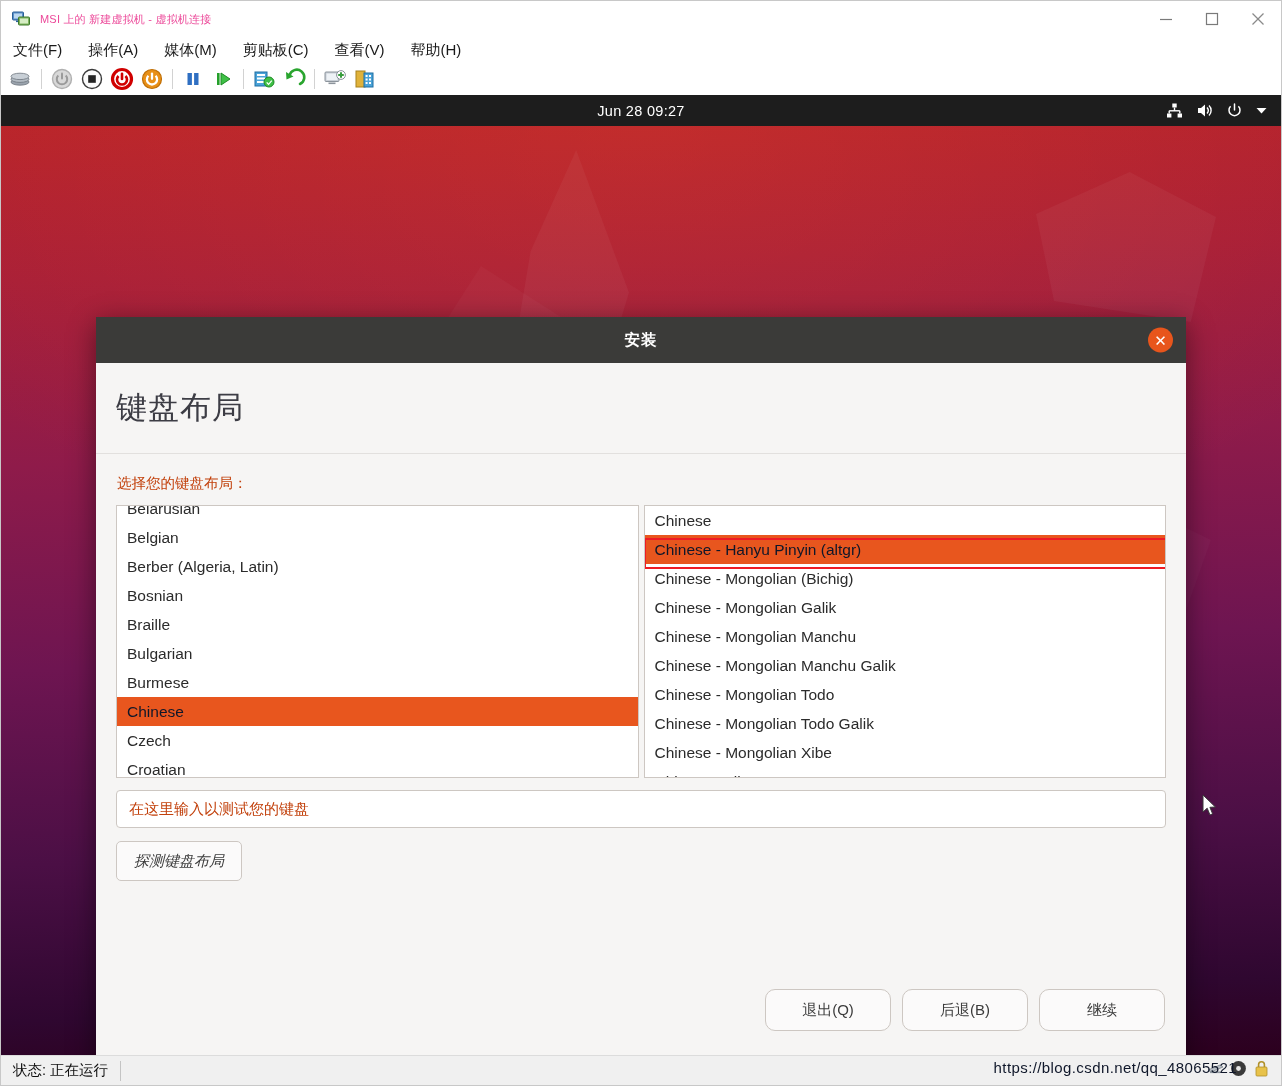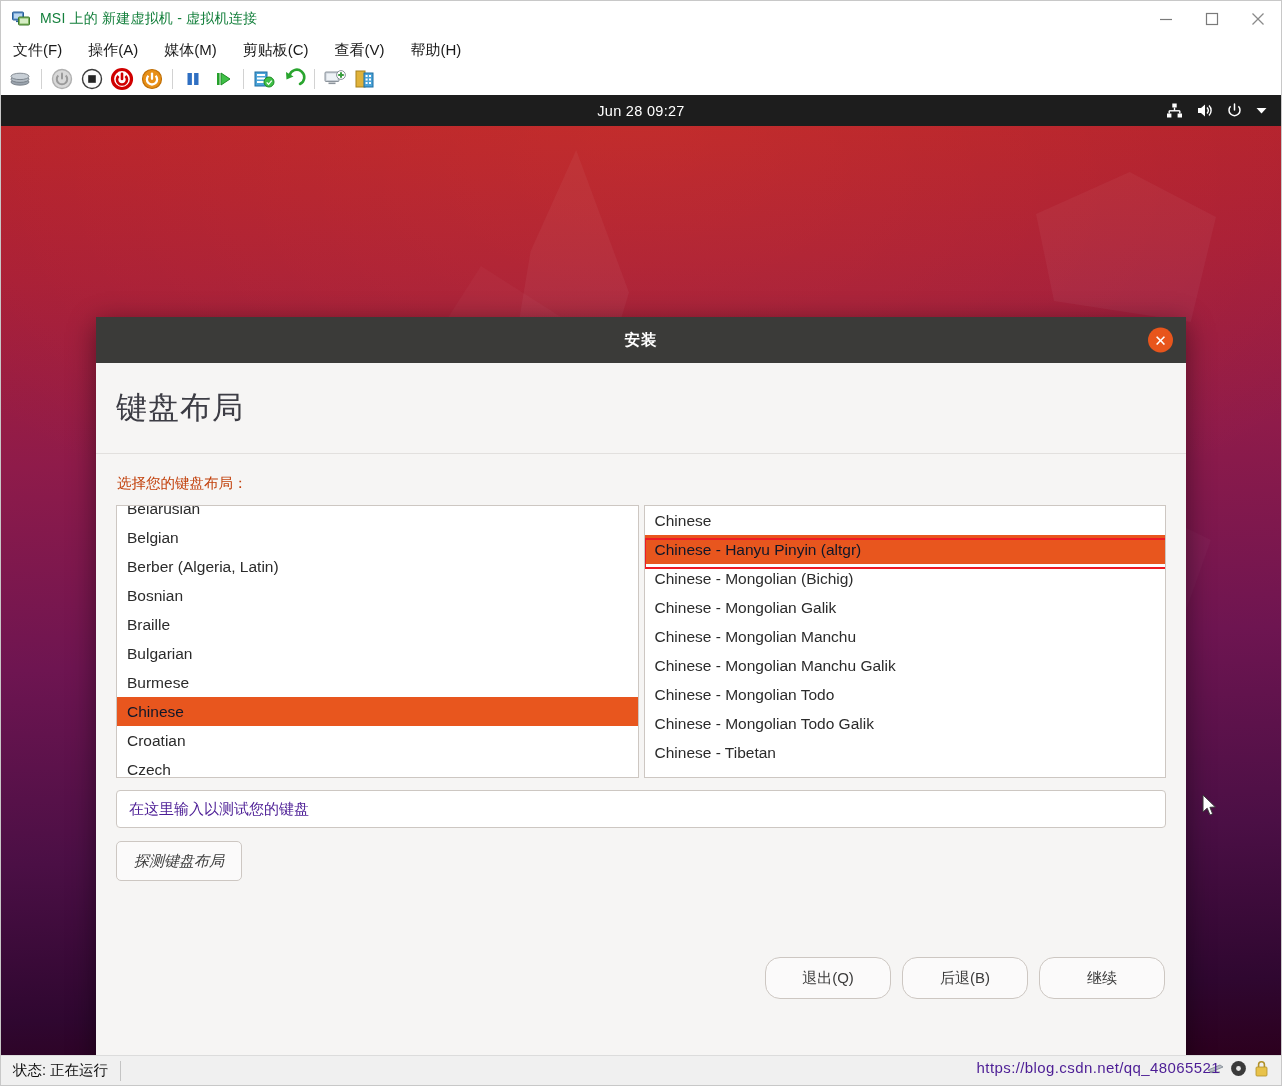--- a/index.html
+++ b/index.html
@@ -10,21 +10,21 @@
     font-family:"Liberation Sans","DejaVu Sans",sans-serif;
     -webkit-font-smoothing:antialiased;
   }
   .app{position:relative;width:1282px;height:1086px;background:#ffffff;
        border:1px solid #c8c8c8;box-sizing:border-box;}
 
   
   .titlebar{position:absolute;left:0;top:0;width:1280px;height:36px;
             background:#ffffff;display:flex;align-items:center;}
   .tb-icon{width:20px;height:20px;margin-left:10px;margin-right:9px;position:relative;flex:0 0 auto;}
-  .tb-title{font-size:14px;color:#15803d;letter-spacing:.2px;white-space:nowrap;}
+  .tb-title{font-size:11px;color:#ec4899;letter-spacing:.2px;white-space:nowrap;}
   .tb-spacer{flex:1 1 auto;}
   .wbtn{width:46px;height:35px;display:flex;align-items:center;justify-content:center;}
   .wbtn svg{display:block;}
 
   .menubar{position:absolute;left:0;top:36px;width:1280px;height:26px;
            background:#ffffff;display:flex;align-items:center;padding-left:12px;box-sizing:border-box;}
   .menuitem{font-size:15px;color:#1a1a1a;margin-right:26px;white-space:nowrap;line-height:26px;}
 
   .toolbar{position:absolute;left:0;top:62px;width:1280px;height:32px;
            background:#ffffff;display:flex;align-items:center;padding-left:5px;box-sizing:border-box;}
@@ -84,40 +84,40 @@
   .lb-left .lb-inner{top:-12px;}
   .lb-right .lb-inner{top:0;}
   .li{height:29px;line-height:29px;padding-left:10px;font-size:15.5px;color:#2b2b2b;
       white-space:nowrap;overflow:hidden;}
   .li.sel{background:#e8561e;color:#0f172a;}
   .ann-box{position:absolute;left:-1px;top:32px;width:532px;height:31px;
            border:2px solid #ee1b24;box-sizing:border-box;pointer-events:none;}
 
   .testinput{margin-top:12px;height:38px;background:#ffffff;border:1px solid #cdc7c2;
              border-radius:4px;display:flex;align-items:center;padding:0 12px;
-             font-size:15px;color:#4c1d95;box-sizing:border-box;}
+             font-size:15px;color:#c2410c;box-sizing:border-box;}
   .detect-btn{margin-top:13px;display:inline-flex;align-items:center;justify-content:center;
               height:38px;padding:0 17px;background:#fbfafa;border:1px solid #cdc7c2;
               border-radius:5px;font-size:15px;color:#3b3b3b;font-style:italic;}
 
   .actions{position:absolute;right:21px;top:594px;display:flex;gap:11px;}
-  .act-btn{width:124px;height:40px;background:#fbfafa;border:1px solid #cdc7c2;border-radius:15px;
-           display:flex;align-items:center;justify-content:center;font-size:15px;color:#3b3b3b;}
+  .act-btn{width:124px;height:40px;background:#fbfafa;border:1px solid #cdc7c2;border-radius:10px;
+           display:flex;align-items:center;justify-content:center;font-size:15px;color:#3b3b3b;margin-top:32px;}
 
   
   .cursor{position:absolute;left:1201px;top:699px;width:16px;height:23px;}
 
   
   .statusbar{position:absolute;left:0;top:1054px;width:1280px;height:30px;background:#f0f0f0;
              border-top:1px solid #dcdcdc;display:flex;align-items:center;box-sizing:border-box;}
   .st-cell{height:20px;display:flex;align-items:center;padding:0 12px;font-size:14.5px;color:#111;
            border-right:1px solid #c4c4c4;white-space:nowrap;}
   .st-spacer{flex:1 1 auto;}
   .st-icons{display:flex;align-items:center;gap:4px;padding-right:10px;}
-  .watermark{position:absolute;right:61px;top:1058px;font-size:15px;color:#4c1d95;
+  .watermark{position:absolute;right:44px;top:1058px;font-size:15px;color:#0f172a;
              letter-spacing:.4px;white-space:nowrap;pointer-events:none;}
 </style>
 </head>
 <body>
 
 <div class="app">
 
   <div class="titlebar">
     <div class="tb-icon">
       <svg width="20" height="20" viewBox="0 0 20 20">
@@ -313,35 +313,36 @@
             <div class="listbox lb-left">
               <div class="lb-inner">
                 <div class="li">Belarusian</div>
                 <div class="li">Belgian</div>
                 <div class="li">Berber (Algeria, Latin)</div>
                 <div class="li">Bosnian</div>
                 <div class="li">Braille</div>
                 <div class="li">Bulgarian</div>
                 <div class="li">Burmese</div>
                 <div class="li sel">Chinese</div>
+                <div class="li">Czech</div>
                 <div class="li">Croatian</div>
-                <div class="li">Czech</div>
               </div>
             </div>
 
             <div class="listbox lb-right">
               <div class="lb-inner">
                 <div class="li">Chinese</div>
                 <div class="li sel">Chinese - Hanyu Pinyin (altgr)</div>
                 <div class="li">Chinese - Mongolian (Bichig)</div>
                 <div class="li">Chinese - Mongolian Galik</div>
                 <div class="li">Chinese - Mongolian Manchu</div>
                 <div class="li">Chinese - Mongolian Manchu Galik</div>
                 <div class="li">Chinese - Mongolian Todo</div>
                 <div class="li">Chinese - Mongolian Todo Galik</div>
+                <div class="li">Chinese - Mongolian Xibe</div>
                 <div class="li">Chinese - Tibetan</div>
               </div>
               <div class="ann-box"></div>
             </div>
 
           </div>
 
           <div class="testinput">在这里输入以测试您的键盘</div>
 
           <div class="detect-btn">探测键盘布局</div>

